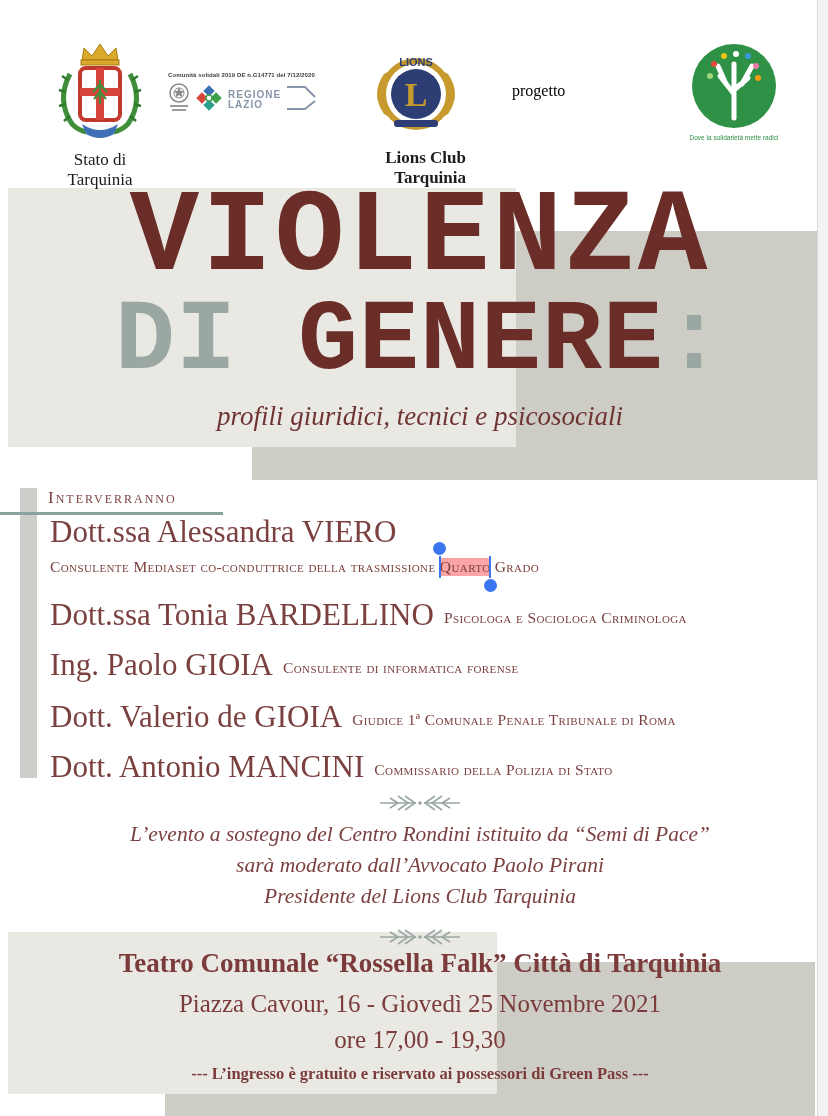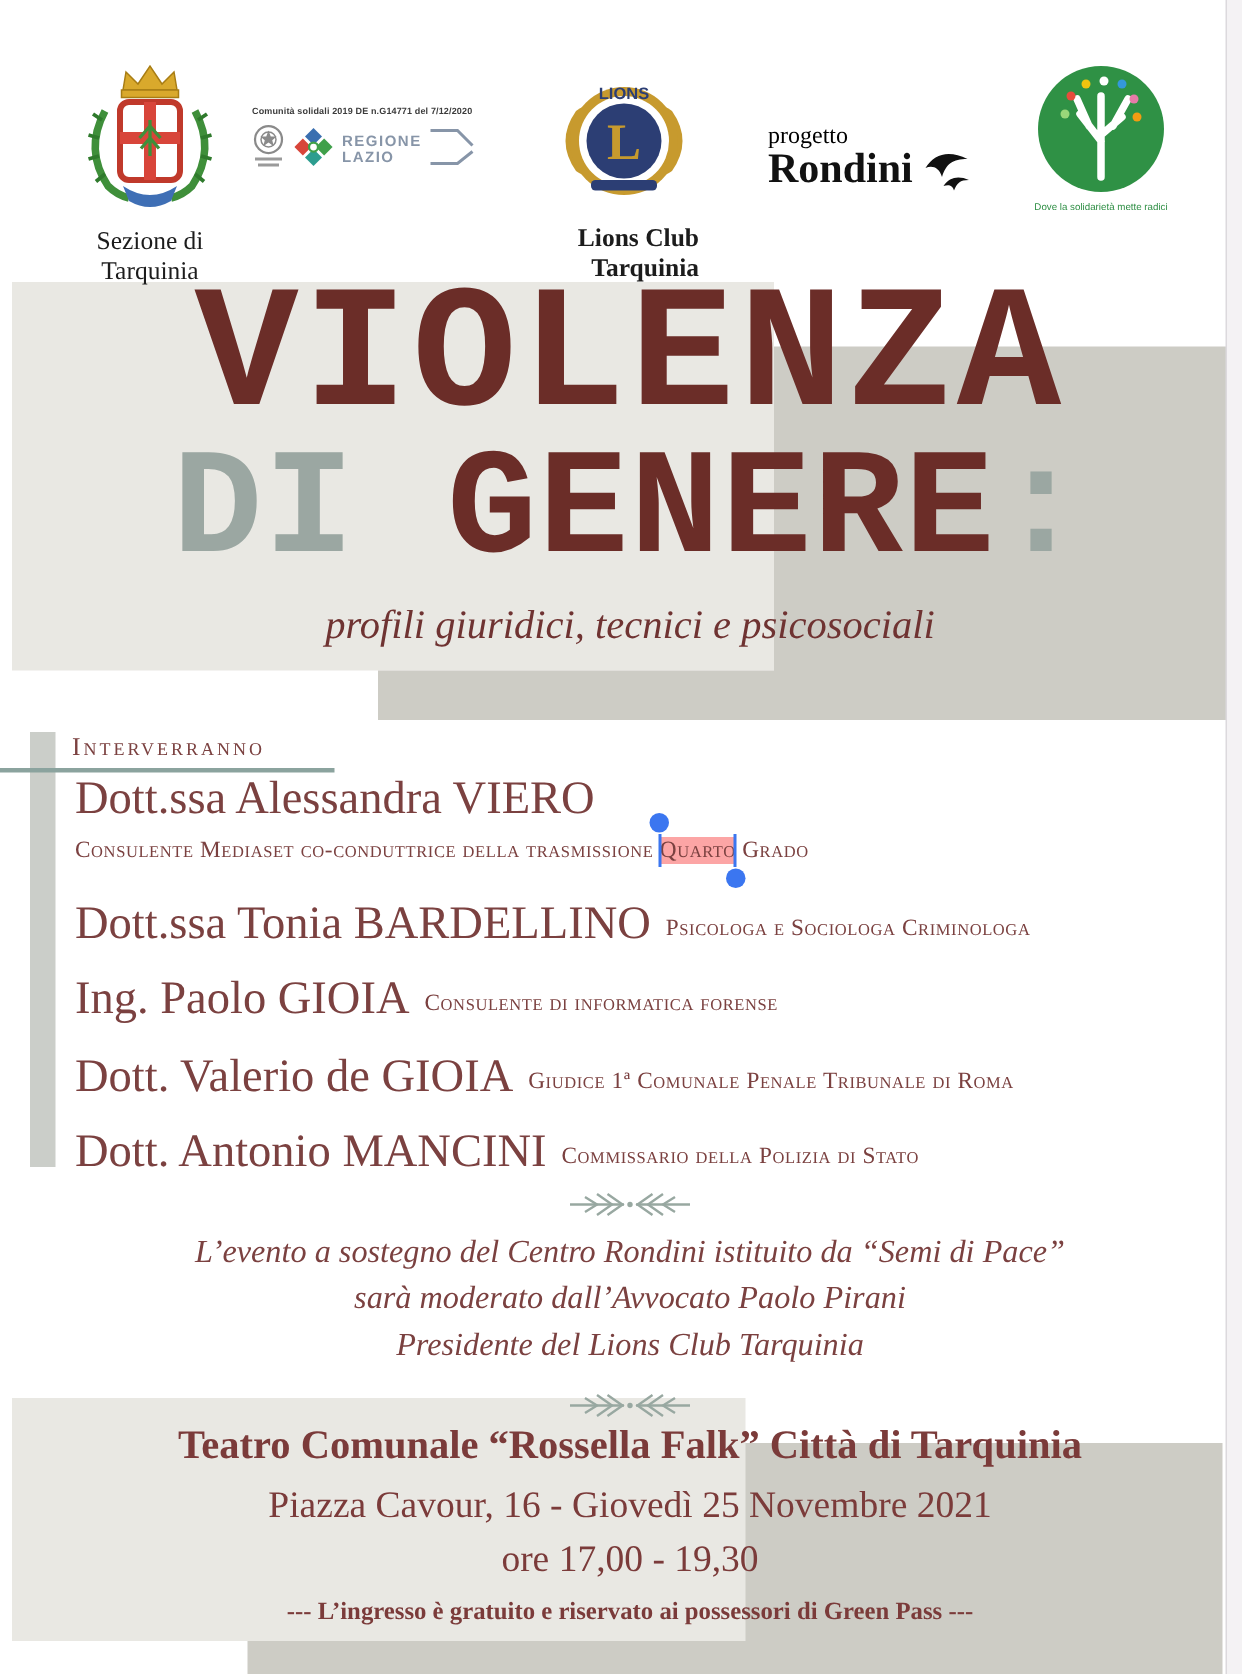--- a/index.html
+++ b/index.html
@@ -104,21 +104,21 @@
 
       <rect x="32" y="28" width="40" height="52" rx="6" fill="#ffffff" stroke="#c0392b" stroke-width="4"></rect>
       <rect x="48" y="28" width="8" height="52" fill="#d8453a"></rect>
       <rect x="32" y="48" width="40" height="8" fill="#d8453a"></rect>
       <path d="M52 40 l0 24 M52 44 l-7 8 M52 44 l7 8 M52 52 l-6 7 M52 52 l6 7" stroke="#3f8f3a" stroke-width="2.2" fill="none"></path>
 
       <path d="M34 84 Q52 96 70 84 L66 94 Q52 102 38 94 Z" fill="#3f6fb5"></path>
     </svg>
   </span>
   <div class="logo-caption comune-caption">
-    <div>Sezione di</div>
+    <div>Stato di</div>
     <div>Tarquinia</div>
   </div>
 </div>
 
 <div class="abs lazio-wrap">
   <div class="lazio-topline">Comunità solidali 2019 DE n.G14771 del 7/12/2020</div>
   <div class="lazio-row">
     <span>
       <svg width="22" height="30" viewBox="0 0 22 30">
         <circle cx="11" cy="10" r="9" fill="none" stroke="#8a8a8a" stroke-width="1.5"></circle>
@@ -166,29 +166,20 @@
     </svg>
   </span>
   <div class="logo-caption lions-caption">
     <div>Lions Club</div>
     <div>Tarquinia</div>
   </div>
 </div>
 
 <div class="abs rondini-wrap">
   <div class="rondini-small">progetto</div>
-  <div style="display:flex;align-items:flex-start;">
-    <div class="rondini-big">Rondini</div>
-    <span style="margin-left:4px;">
-      <svg width="36" height="34" viewBox="0 0 36 34">
-        <path d="M4 12 C10 2 20 0 32 6 C22 6 18 9 15 18 C13 11 8 10 4 12 Z" fill="#111"></path>
-        <path d="M16 24 C20 18 26 17 33 20 C27 20 25 22 23 27 C22 23 19 23 16 24 Z" fill="#111"></path>
-      </svg>
-    </span>
-  </div>
 </div>
 
 <div class="abs semi-wrap">
   <span>
     <svg width="88" height="88" viewBox="0 0 88 88">
       <circle cx="44" cy="44" r="42" fill="#2f9145"></circle>
       <path d="M44 76 L44 40 M44 52 L30 34 M44 48 L58 36 M36 42 L28 24 M52 42 L62 24 M44 40 L44 22" stroke="#ffffff" stroke-width="5" fill="none" stroke-linecap="round"></path>
       <circle cx="24" cy="22" r="3" fill="#e74c3c"></circle>
       <circle cx="34" cy="14" r="3" fill="#f1c40f"></circle>
       <circle cx="46" cy="12" r="3" fill="#ffffff"></circle>

